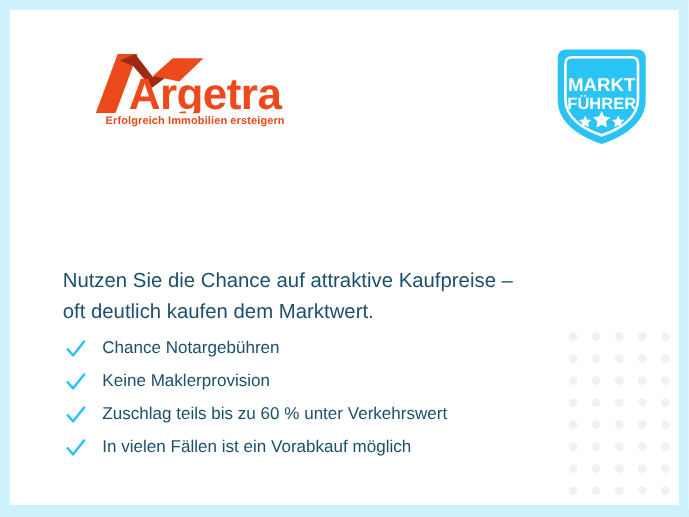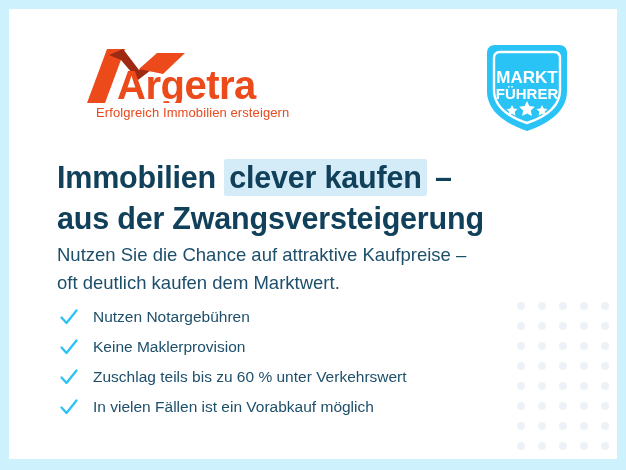--- a/index.html
+++ b/index.html
@@ -67,32 +67,32 @@
     position: absolute;
     left: 0;
     top: 0;
     width: 200px;
     height: 56px;
   }
   .logo-tagline {
     position: absolute;
     left: 3px;
     top: 58px;
-    font-size: 13px;
-    font-weight: normal;
+    font-size: 10px;
+    font-weight: bold;
     letter-spacing: 0.1px;
     color: #e8491b;
     white-space: nowrap;
     padding-left: 20px;
   }
 
   
   .badge {
     position: absolute;
-    right: 44px;
+    right: 24px;
     top: 30px;
     width: 92px;
     height: 96px;
   }
   .badge svg { display: block; }
 
   
   .headline {
     position: absolute;
     left: 48px;
@@ -224,36 +224,32 @@
         <text id="badge-l1" x="46" y="44" text-anchor="middle" fill="#ffffff" font-family="Liberation Sans, sans-serif" font-size="17" font-weight="bold">MARKT</text>
         <text id="badge-l2" x="46" y="60" text-anchor="middle" fill="#ffffff" font-family="Liberation Sans, sans-serif" font-size="15" font-weight="bold">FÜHRER</text>
         <g fill="#ffffff">
           <path d="M31 66 l1.7 3.6 3.9 .5 -2.9 2.7 .8 3.9 -3.5 -1.9 -3.5 1.9 .8 -3.9 -2.9 -2.7 3.9 -.5 Z"></path>
           <path d="M46 62 l2.4 5.0 5.5 .7 -4.0 3.8 1.0 5.5 -4.9 -2.6 -4.9 2.6 1.0 -5.5 -4.0 -3.8 5.5 -.7 Z"></path>
           <path d="M61 66 l1.7 3.6 3.9 .5 -2.9 2.7 .8 3.9 -3.5 -1.9 -3.5 1.9 .8 -3.9 -2.9 -2.7 3.9 -.5 Z"></path>
         </g>
       </svg>
     </div>
 
-    <h1 class="headline">
-      <span>Immobilien </span><span class="hl">clever kaufen</span><span> –</span><br>
-      <span>aus der Zwangsversteigerung</span>
-    </h1>
 
     <p class="subheading">
       <span>Nutzen Sie die Chance auf attraktive Kaufpreise –</span><br>
       <span>oft deutlich kaufen dem Marktwert.</span>
     </p>
 
     <ul class="benefits">
       <li class="benefit">
         <svg class="check-icon" viewBox="0 0 20 20">
           <path d="M2.5 10.5 L7.5 16 L17.5 3.5" fill="none" stroke="#29c3f5" stroke-width="2.3" stroke-linecap="round" stroke-linejoin="round"></path>
         </svg>
-        <span class="benefit-label">Nutzen Notargebühren</span>
+        <span class="benefit-label">Chance Notargebühren</span>
       </li>
       <li class="benefit">
         <svg class="check-icon" viewBox="0 0 20 20">
           <path d="M2.5 10.5 L7.5 16 L17.5 3.5" fill="none" stroke="#29c3f5" stroke-width="2.3" stroke-linecap="round" stroke-linejoin="round"></path>
         </svg>
         <span class="benefit-label">Keine Maklerprovision</span>
       </li>
       <li class="benefit">
         <svg class="check-icon" viewBox="0 0 20 20">
           <path d="M2.5 10.5 L7.5 16 L17.5 3.5" fill="none" stroke="#29c3f5" stroke-width="2.3" stroke-linecap="round" stroke-linejoin="round"></path>

